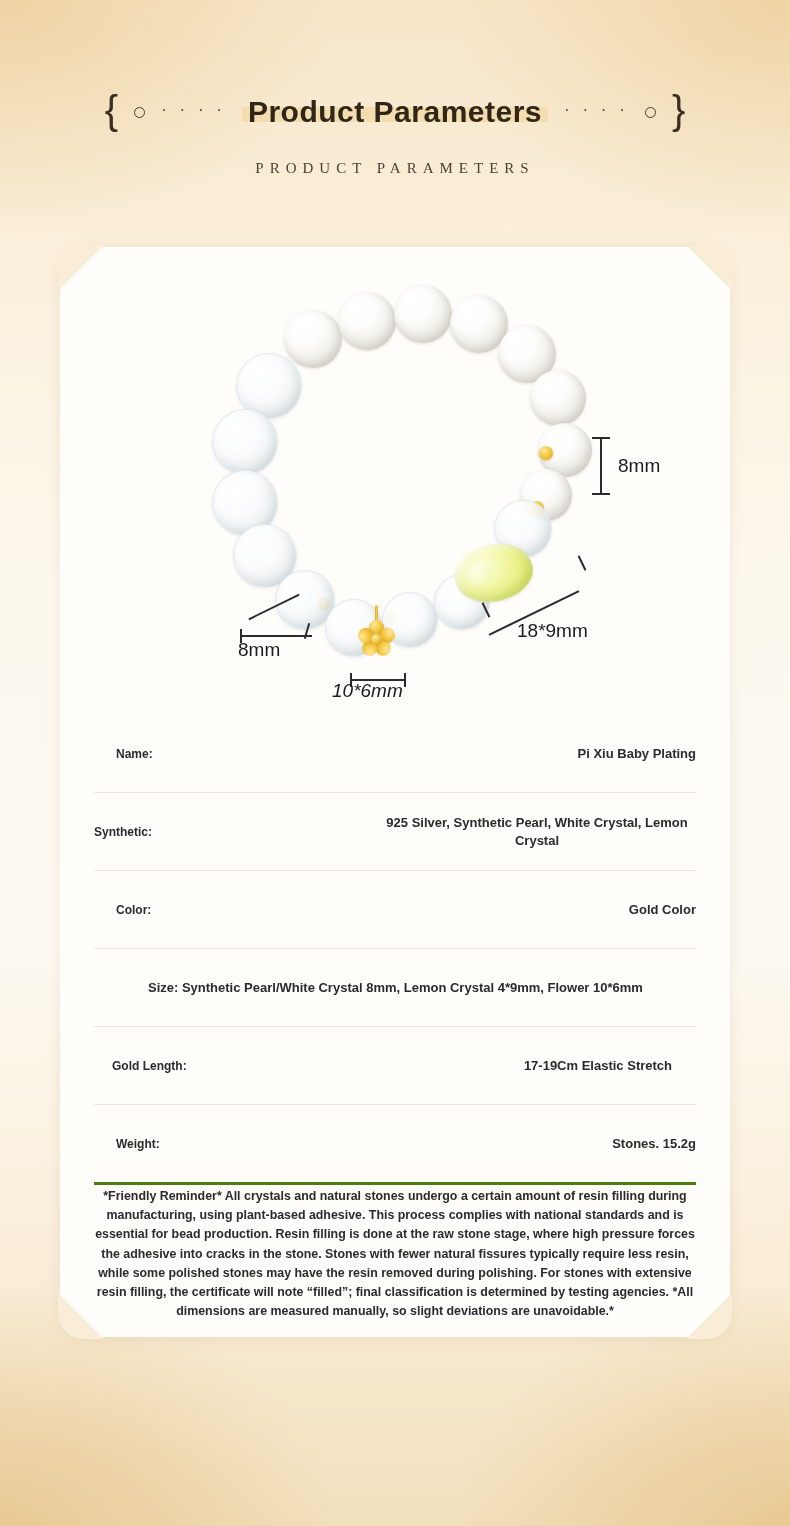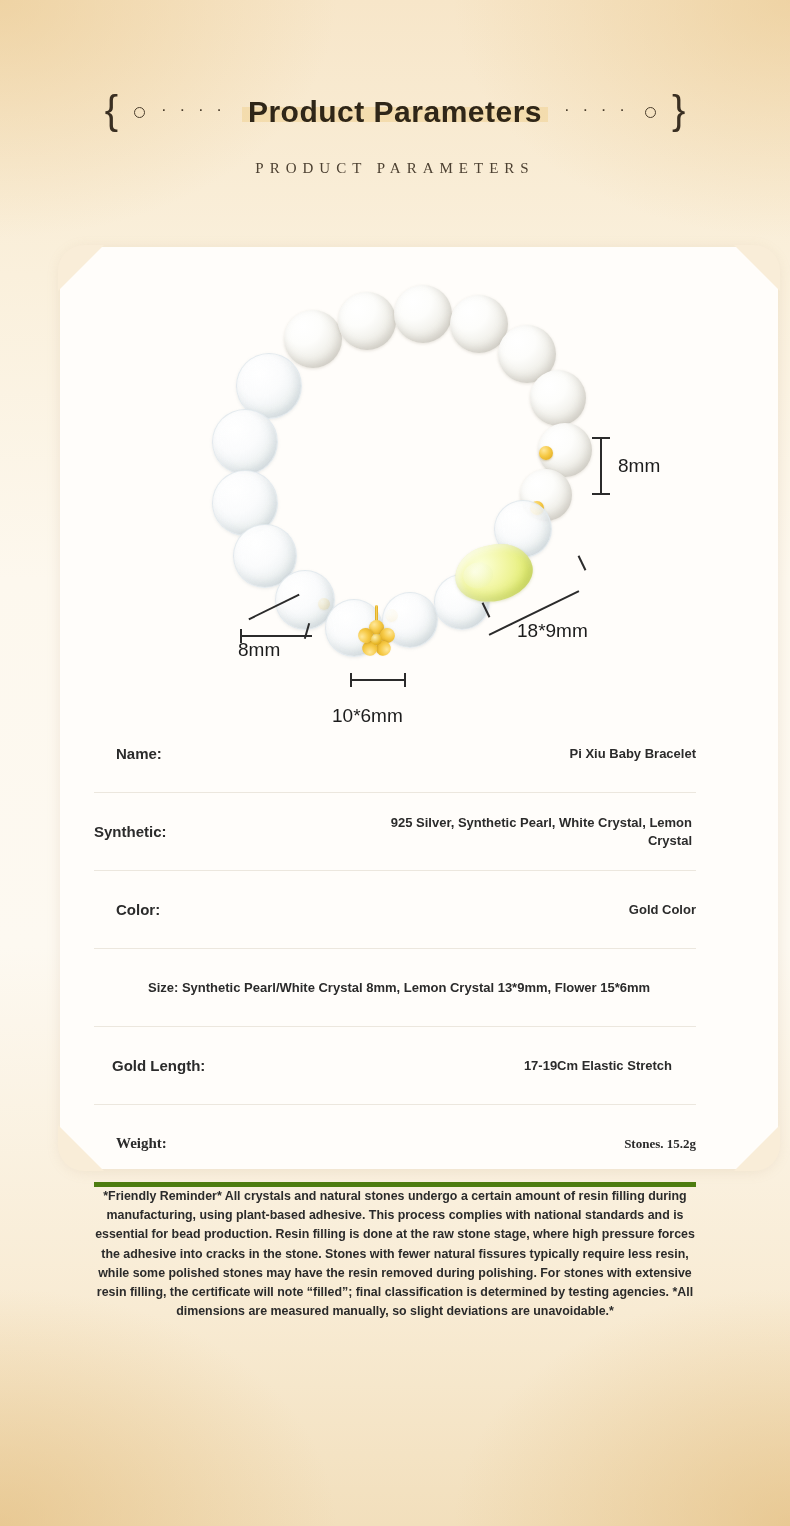--- a/index.html
+++ b/index.html
@@ -83,25 +83,24 @@
     color: #4d4132;
     font-family: "Liberation Serif", serif;
   }
 
   
   .card {
     position: absolute;
     top: 247px;
     left: 60px;
     width: 670px;
-    height: 922px;
+    height: 1090px;
     background: #fffdfa;
     border-radius: 26px;
     box-shadow: 0 2px 14px rgba(180,150,110,.18);
-    padding-left: 48px;
   }
   .card-notch {
     position: absolute;
     background: #f9edd8;
     width: 46px;
     height: 46px;
   }
   .notch-tl { top: -2px; left: -2px; clip-path: polygon(0 0, 100% 0, 0 100%); border-top-left-radius: 26px;}
   .notch-tr { top: -2px; right: -2px; clip-path: polygon(100% 0, 100% 100%, 0 0); border-top-right-radius: 26px;}
   .notch-bl { bottom: -2px; left: -2px; clip-path: polygon(0 0, 0 100%, 100% 100%); border-bottom-left-radius: 26px;}
@@ -204,23 +203,23 @@
   }
   .spec-row {
     position: relative;
     display: flex;
     align-items: center;
     justify-content: space-between;
     border-bottom: 1px solid #ece7de;
     min-height: 65px;
     padding: 6px 0;
   }
-  .spec-row:last-child { border-bottom: 5px solid #4d7c0f; font-family: Liberation Serif, serif; }
+  .spec-row:last-child { border-bottom: 3px solid #4d7c0f; }
   .spec-key {
-    font-size: 15px;
+    font-size: 12px;
     font-weight: bold;
     color: #2b2b2b;
     white-space: nowrap;
   }
   .spec-val {
     font-size: 13px;
     font-weight: bold;
     color: #2b2b2b;
     text-align: right;
     max-width: 330px;
@@ -332,38 +331,38 @@
       <div class="dim-label" style="left:178px;top:392px;">8mm</div>
 
       <div class="dim-line" style="left:424px;top:365px;width:100px;height:2px;transform:rotate(-26deg);"></div>
       <div class="dim-line" style="left:425px;top:355px;width:2px;height:16px;transform:rotate(-26deg);"></div>
       <div class="dim-line" style="left:521px;top:308px;width:2px;height:16px;transform:rotate(-26deg);"></div>
       <div class="dim-label" style="left:457px;top:373px;">18*9mm</div>
 
       <div class="dim-line" style="left:290px;top:432px;width:56px;height:2px;"></div>
       <div class="dim-line" style="left:290px;top:426px;width:2px;height:14px;"></div>
       <div class="dim-line" style="left:344px;top:426px;width:2px;height:14px;"></div>
-      <div class="dim-label" style="left:272px;top:458px;">10*6mm</div>
+      <div class="dim-label" style="left:272px;top:433px;font-style:italic;">10*6mm</div>
     </div>
 
     <div class="spec-table">
       <div class="spec-row row-indent-1">
         <span class="spec-key">Name:</span>
-        <span class="spec-val">Pi Xiu Baby Bracelet</span>
+        <span class="spec-val">Pi Xiu Baby Plating</span>
       </div>
       <div class="spec-row row-indent-2">
         <span class="spec-key">Synthetic:</span>
-        <span class="spec-val" style="max-width:310px;text-align:right;">925 Silver, Synthetic Pearl, White Crystal, Lemon Crystal</span>
+        <span class="spec-val" style="max-width:310px;text-align:center;">925 Silver, Synthetic Pearl, White Crystal, Lemon Crystal</span>
       </div>
       <div class="spec-row row-indent-1">
         <span class="spec-key">Color:</span>
         <span class="spec-val">Gold Color</span>
       </div>
       <div class="spec-row row-size">
-        <span class="spec-val-left">Size: Synthetic Pearl/White Crystal 8mm, Lemon Crystal 13*9mm, Flower 15*6mm</span>
+        <span class="spec-val-left">Size: Synthetic Pearl/White Crystal 8mm, Lemon Crystal 4*9mm, Flower 10*6mm</span>
       </div>
       <div class="spec-row row-chain row-indent-3">
         <span class="spec-key">Gold Length:</span>
         <span class="spec-val">17-19Cm Elastic Stretch</span>
       </div>
       <div class="spec-row row-indent-1">
         <span class="spec-key">Weight:</span>
         <span class="spec-val">Stones. 15.2g</span>
       </div>
     </div>

